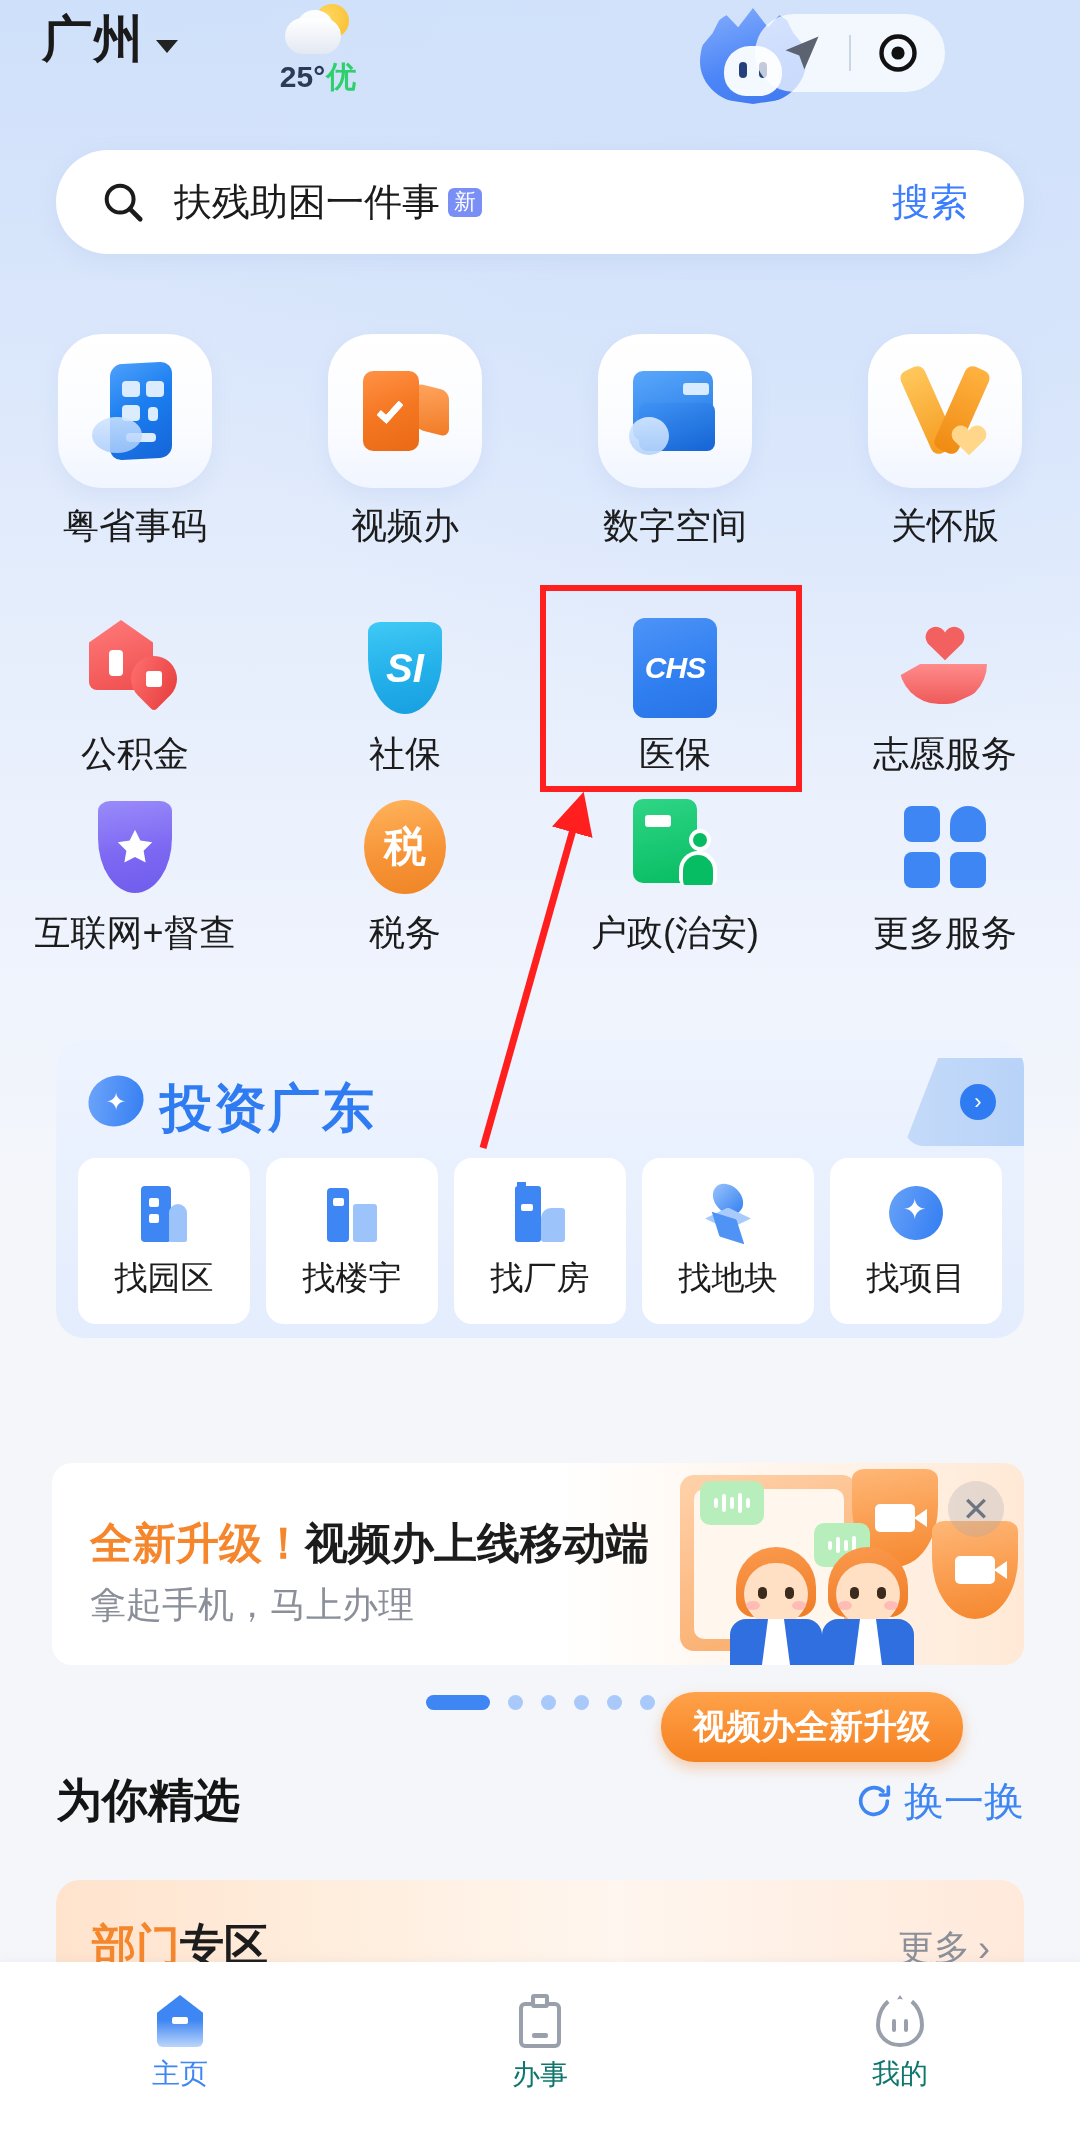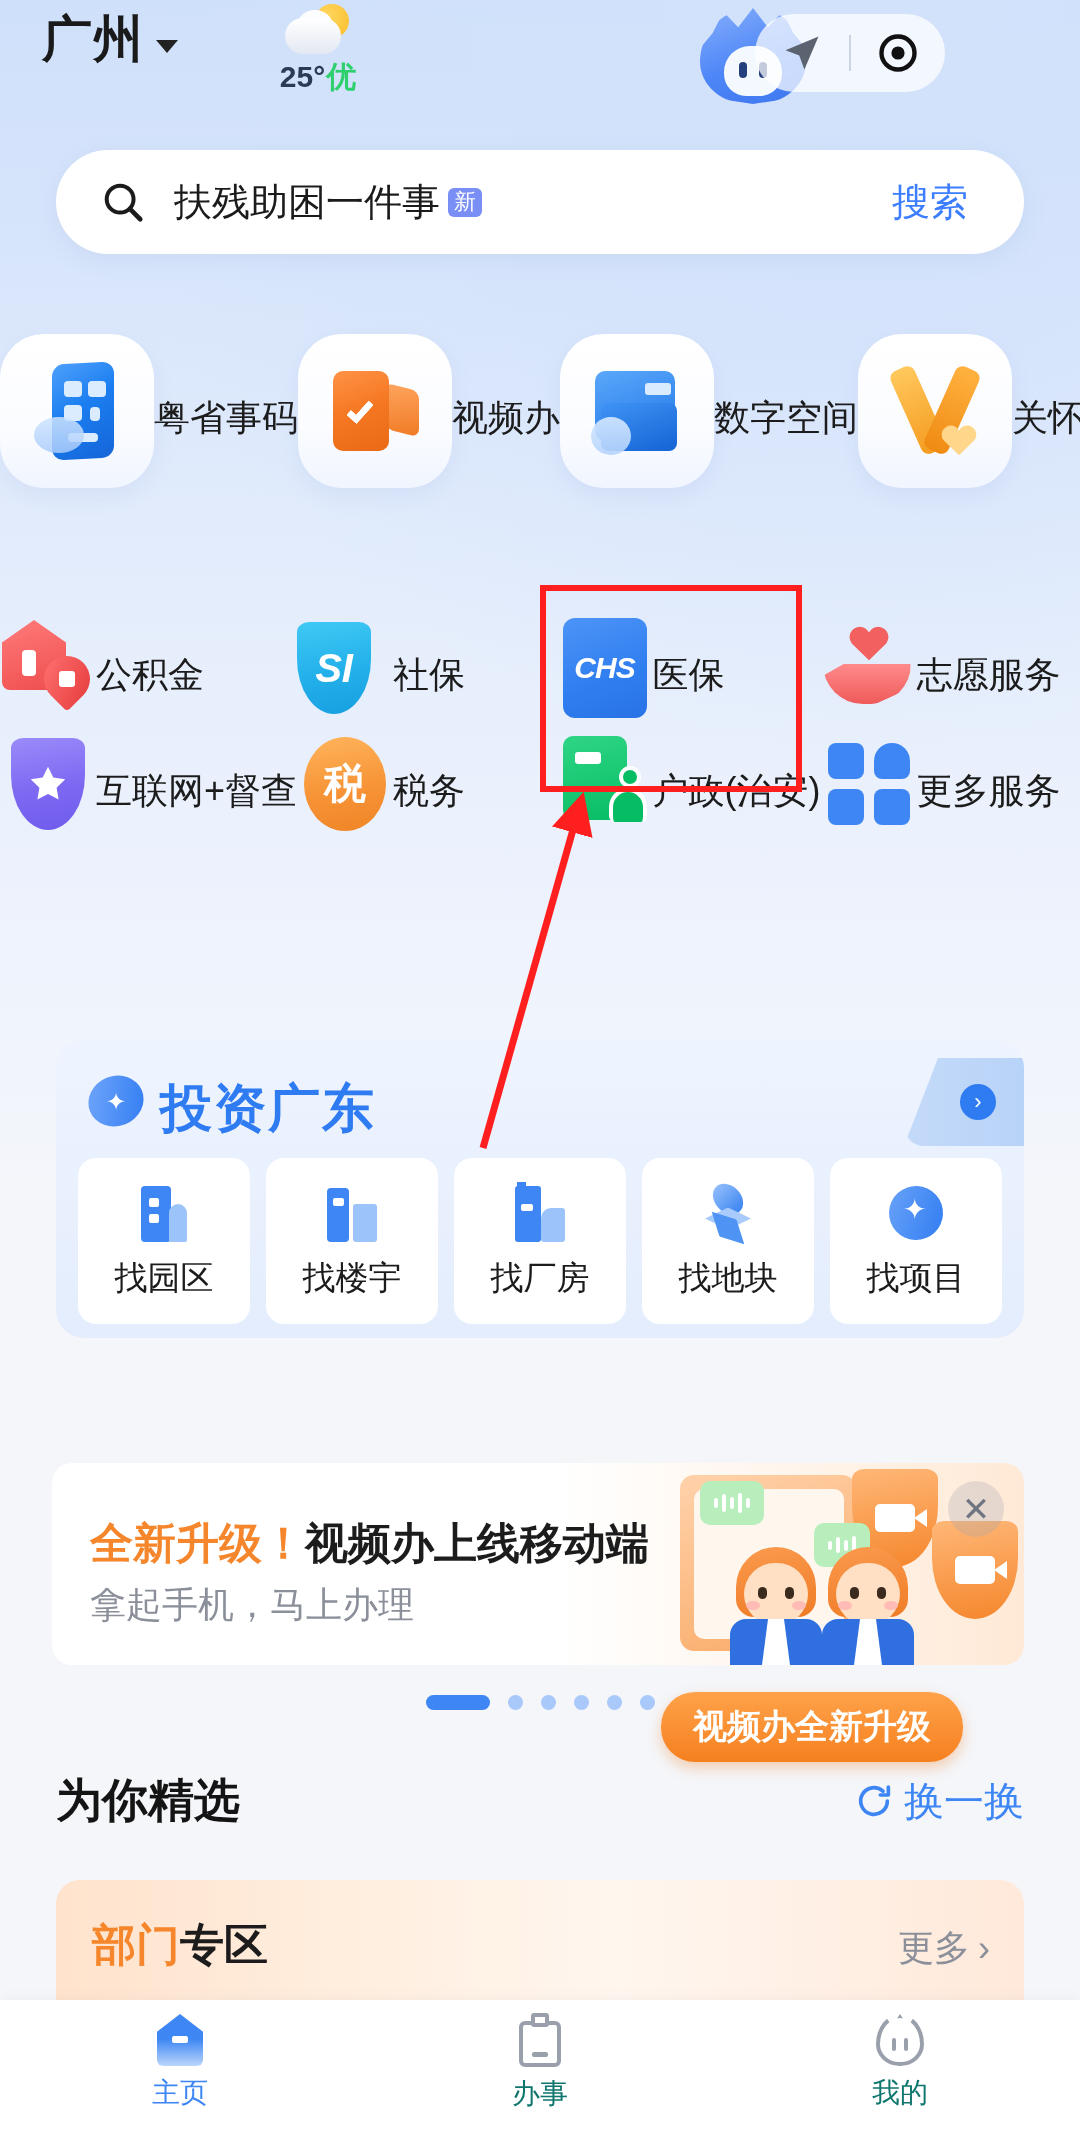--- a/index.html
+++ b/index.html
@@ -144,21 +144,21 @@
     width: 1080px;
     display: grid; grid-template-columns: repeat(4, 1fr);
   }
   #grid-rest {
     position: absolute; left: 0; top: 600px;
     width: 1080px;
     display: grid; grid-template-columns: repeat(4, 1fr);
     row-gap: 0px;
   }
   .cell {
-    display: flex; flex-direction: row; align-items: center;
+    display: flex; flex-direction: column; align-items: center;
     padding-top: 4px;
   }
   .cell .label {
     font-size: 36px; color: #1c1c1c; margin-top: 14px; white-space: nowrap;
   }
   .bigtile {
     width: 154px; height: 154px; border-radius: 44px;
     background: linear-gradient(180deg,#ffffff 0%, #fbfcff 60%, #f0f5ff 100%);
     display: flex; align-items: center; justify-content: center;
     box-shadow: 0 8px 20px rgba(130,160,210,0.12);
@@ -511,21 +511,21 @@
   #dept .title .o { color: #f5862c; }
   #dept .title .k { color: #1c1c1c; }
   #dept .more {
     position: absolute; right: 34px; top: 44px;
     font-size: 36px; color: #8a8f99;
     display: flex; align-items: center; gap: 8px;
   }
 
   
   #bottomnav {
-    position: absolute; left: 0; bottom: 0; width: 1080px; height: 142px;
+    position: absolute; left: 0; bottom: 0; width: 1080px; height: 180px;
     background: #fff;
     display: grid; grid-template-columns: repeat(3, 1fr);
     box-shadow: 0 -2px 10px rgba(140,150,170,0.08);
   }
   .nav-item {
     display: flex; flex-direction: column; align-items: center; justify-content: center;
     padding-bottom: 16px;
   }
   .nav-item .lab { font-size: 28px; margin-top: 8px; color: #0f766e; }
   .nav-item.active .lab { color: #3d86f3; }
@@ -674,21 +674,21 @@
       <div class="icon96">
         <div class="ic-house">
             <div class="roof"></div>
             <div class="dot"></div>
             <div class="pin"></div>
           </div>
       </div>
       <span class="label">公积金</span>
     </div>
     <div class="cell">
-      <div class="icon96" style="display:flex;align-items:center;">
+      <div class="icon96" style="display:flex;align-items:center;justify-content:center;">
         <div class="ic-shield-si">SI</div>
       </div>
       <span class="label">社保</span>
     </div>
     <div class="cell">
       <div class="icon96" style="display:flex;align-items:center;justify-content:center;">
         <div class="ic-chs">
             <span>CHS</span>
           </div>
       </div>

